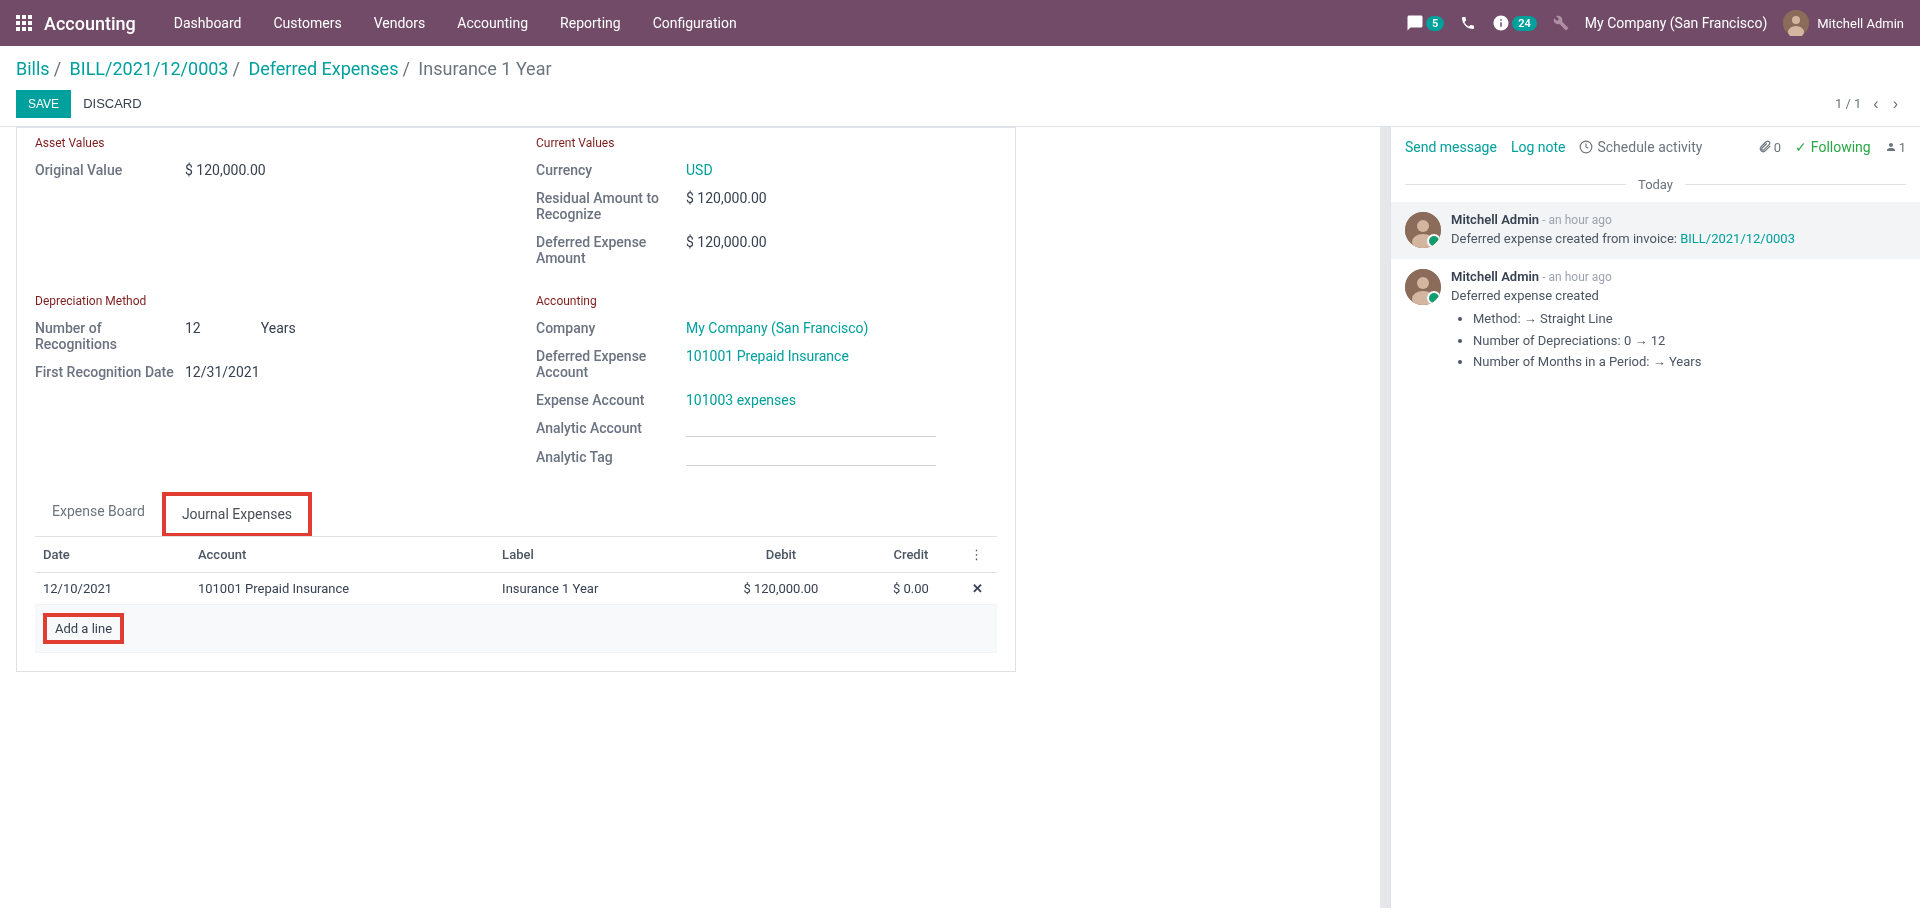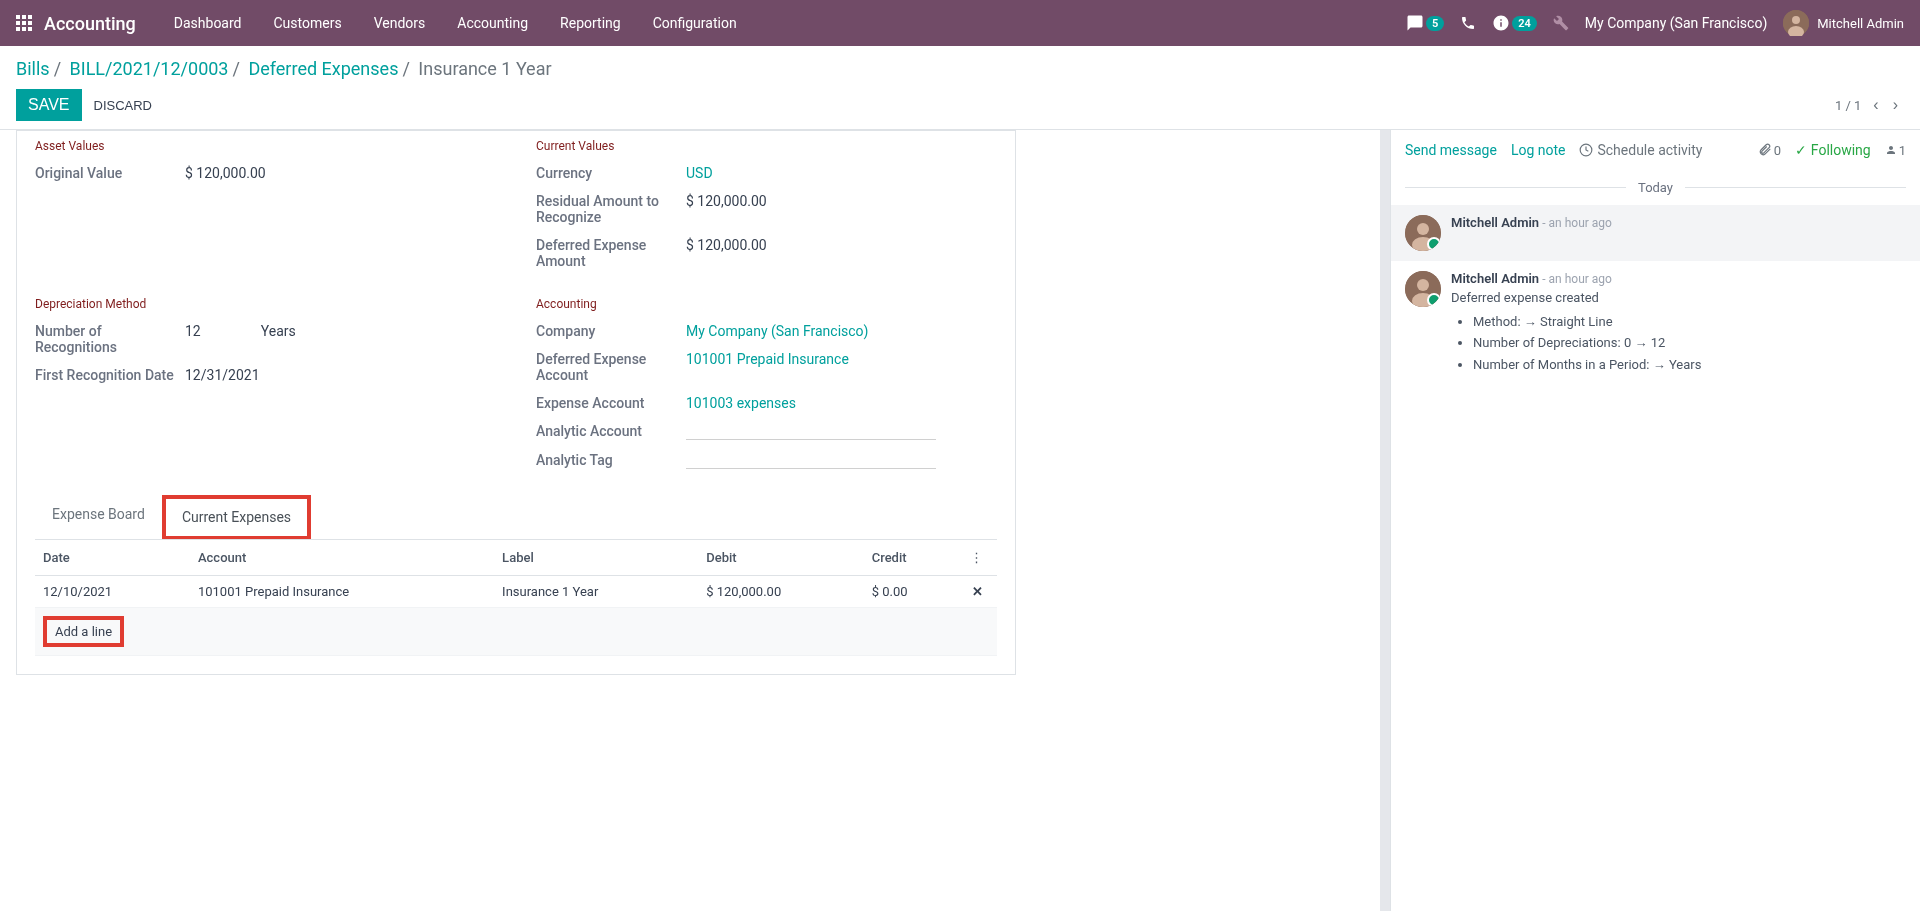--- a/index.html
+++ b/index.html
@@ -16,21 +16,21 @@
 .badge { background: #00a09d; color: #fff; border-radius: 10px; padding: 1px 6px; font-size: 11px; font-weight: 600; margin-left: 2px; }
 .company-name { color: #fff; font-size: 14px; }
 .user-menu { display: flex; align-items: center; gap: 8px; color: #fff; }
 .avatar-sm { width: 26px; height: 26px; border-radius: 50%; background: #8b6b5a; display: flex; align-items: center; justify-content: center; font-size: 11px; color: #fff; }
 
 .control-panel { padding: 12px 16px 8px; border-bottom: 1px solid #dee2e6; }
 .breadcrumb { font-size: 18px; color: #6c757d; margin-bottom: 10px; }
 .breadcrumb a { color: #00a09d; text-decoration: none; cursor: pointer; }
 .breadcrumb .sep { color: #6c757d; margin: 0 4px; }
 .cp-bottom { display: flex; align-items: center; }
-.btn-primary { background: #00a09d; color: #fff; border: none; padding: 7px 12px; font-size: 16px; font-weight: 500; cursor: pointer; text-transform: uppercase; }
+.btn-primary { background: #00a09d; color: #fff; border: none; padding: 7px 12px; font-size: 12px; font-weight: 500; cursor: pointer; text-transform: uppercase; }
 .btn-link { background: none; border: none; color: #374151; padding: 7px 12px; font-size: 13px; cursor: pointer; text-transform: uppercase; }
 .pager { margin-left: auto; display: flex; align-items: center; gap: 6px; color: #6c757d; font-size: 13px; }
 .pager-arrows { display: flex; gap: 2px; }
 .pager-btn { background: none; border: none; color: #6c757d; cursor: pointer; padding: 4px 6px; font-size: 16px; }
 
 .main-area { display: flex; height: calc(100vh - 134px); }
 .form-sheet { flex: 1; overflow-y: auto; padding: 0 16px; position: relative; }
 .form-content { background: #fff; border: 1px solid #dee2e6; padding: 0 18px 18px; max-width: 1000px; }
 
 .group-row { display: flex; gap: 40px; }
@@ -45,21 +45,21 @@
 
 .tabs { display: flex; border-bottom: 1px solid #dee2e6; margin-top: 20px; }
 .tab { padding: 10px 16px; border: 1px solid transparent; border-bottom: none; cursor: pointer; color: #6c757d; font-size: 14px; background: #fff; }
 .tab.active { border-color: #dee2e6; background: #fff; color: #495057; position: relative; }
 .tab.active::after { content: ''; position: absolute; bottom: -1px; left: 0; right: 0; height: 1px; background: #fff; }
 .highlight-tab { border: 4px solid #e03c31 !important; }
 .highlight-link { border: 4px solid #e03c31; display: inline-block; padding: 4px 8px; }
 
 .table { width: 100%; border-collapse: collapse; font-size: 13px; }
 .table th { text-align: left; padding: 10px 8px; font-weight: 500; color: #4b5563; border-bottom: 1px solid #dee2e6; }
-.table th.num, .table td.num { text-align: left; }
+.table th.num, .table td.num { text-align: center; }
 .table td { padding: 8px; border-bottom: 1px solid #f1f3f5; }
 .table .row-hover { background: #f8f9fa; margin-top: 22px; }
 .add-line { color: #374151; cursor: pointer; text-decoration: none; }
 .delete-x { cursor: pointer; color: #374151; padding: 0 6px; font-weight: bold; }
 .kebab { cursor: pointer; padding: 0 4px; }
 
 .chatter { width: 530px; border-left: 1px solid #dee2e6; background: #fff; overflow-y: auto; font-size: 13px; }
 .chatter-top { display: flex; align-items: center; padding: 12px 14px; gap: 14px; flex-wrap: wrap; }
 .chatter-top .link { color: #00a09d; cursor: pointer; font-size: 14px; }
 .chatter-top .clock-link { color: #6c757d; display: flex; align-items: center; gap: 4px; font-size: 14px; }
@@ -232,21 +232,21 @@
           </div>
           <div class="field-row">
             <div class="field-label">Analytic Tag</div>
             <div class="field-value"><input class="field-input-line" style=""></div>
           </div>
         </div>
       </div>
 
       <div class="tabs">
         <div class="tab">Expense Board</div>
-        <div class="tab active highlight-tab">Current Expenses</div>
+        <div class="tab active highlight-tab">Journal Expenses</div>
       </div>
 
       <table class="table">
         <thead>
           <tr>
             <th>Date</th>
             <th>Account</th>
             <th>Label</th>
             <th class="num">Debit</th>
             <th class="num">Credit</th>
@@ -313,20 +313,23 @@
             <circle cx="18" cy="18" r="18" fill="#8b6b5a"></circle>
             <circle cx="18" cy="14" r="6" fill="#d4b5a0"></circle>
             <ellipse cx="18" cy="30" rx="11" ry="8" fill="#d4b5a0"></ellipse>
           </svg>
       </div>
       <div class="msg-body">
         <div class="msg-header">
           <span class="msg-author">Mitchell Admin</span>
           <span class="msg-time">- an hour ago</span>
         </div>
+        <div class="msg-content">
+          <span>Deferred expense created from invoice: </span><a>BILL/2021/12/0003</a>
+        </div>
       </div>
     </div>
 
     <div class="message">
       <div class="msg-avatar">
         <svg width="36" height="36" viewBox="0 0 36 36">
             <circle cx="18" cy="18" r="18" fill="#8b6b5a"></circle>
             <circle cx="18" cy="14" r="6" fill="#d4b5a0"></circle>
             <ellipse cx="18" cy="30" rx="11" ry="8" fill="#d4b5a0"></ellipse>
           </svg>

